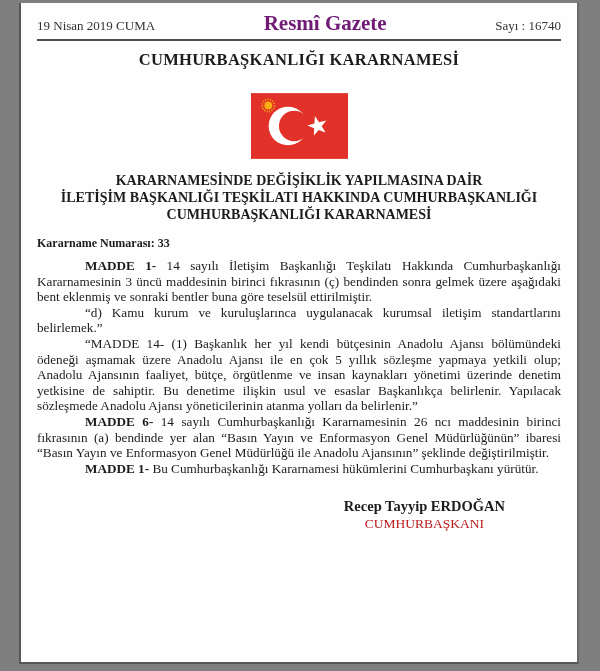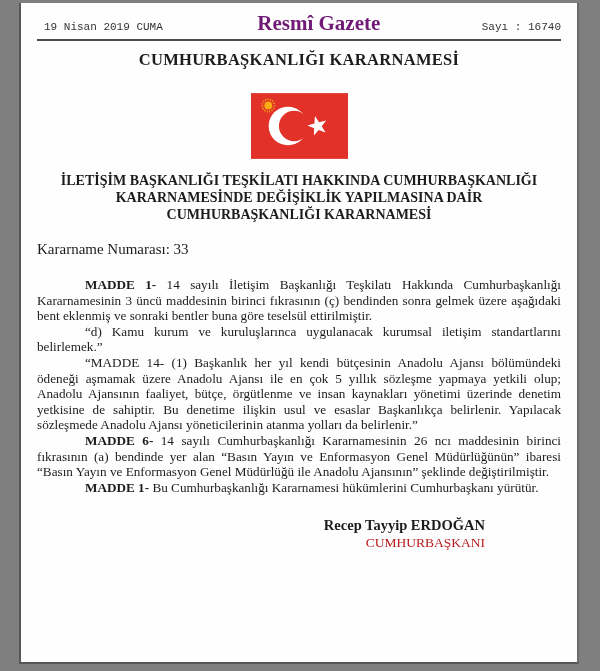--- a/index.html
+++ b/index.html
@@ -27,25 +27,24 @@
   }
   
   .masthead {
     display: flex;
     align-items: baseline;
     justify-content: space-between;
     padding-top: 8px;
   }
   .masthead .date,
   .masthead .issue {
-    font-family: Liberation Mono, monospace;
-    font-size: 11px;
+    font-family: Liberation Serif, serif;
+    font-size: 13px;
     color: #333;
     white-space: nowrap;
-    margin-left: 7px;
   }
   .masthead .gazette {
     font-size: 21px;
     font-weight: bold;
     color: #701a75;
     white-space: nowrap;
   }
   .rule {
     border: none;
     border-top: 2px solid #4d4d4d;
@@ -65,44 +64,44 @@
     line-height: 0;
   }
   .decree-title {
     text-align: center;
     font-weight: bold;
     font-size: 14px;
     line-height: 17px;
     margin-top: 13px;
   }
   .decree-number {
-    font-weight: normal;
-    font-size: 15px;
-    margin-top: 18px;
+    font-weight: bold;
+    font-size: 12px;
+    margin-top: 12px;
     line-height: 16px;
   }
   
-  .body-text { margin-top: 20px; }
+  .body-text { margin-top: 7px; }
   .para {
     margin: 0;
     font-size: 13.2px;
     line-height: 15.6px;
     text-align: justify;
     text-indent: 48px;
   }
   .para b { font-weight: bold; }
   .date-line {
     text-align: center;
     font-size: 14px;
     margin-top: 10px;
   }
   .signature {
     width: fit-content;
-    margin: 21px 76px 0 auto;
-    text-align: right;
+    margin: 21px 56px 0 auto;
+    text-align: center;
   }
   .signature .name {
     font-weight: bold;
     font-size: 14.5px;
     line-height: 19px;
   }
   .signature .role {
     font-size: 13.5px;
     color: #b91c1c;
   }
@@ -133,22 +132,22 @@
         <circle cx="45" cy="40" r="23.5" fill="#ffffff"></circle>
         <circle cx="52.5" cy="40" r="18.5" fill="#e23129"></circle>
       </g>
       <g transform="translate(81 40) rotate(-15)">
         <polygon fill="#ffffff" points="0,-12.5 2.94,-4.04 11.89,-3.86 4.76,1.54 7.35,10.11 0,5 -7.35,10.11 -4.76,1.54 -11.89,-3.86 -2.94,-4.04"></polygon>
       </g>
     </svg>
   </div>
 
   <div class="decree-title">
+    <div>KARARNAMESİNDE DEĞİŞİKLİK YAPILMASINA DAİR</div>
     <div>İLETİŞİM BAŞKANLIĞI TEŞKİLATI HAKKINDA CUMHURBAŞKANLIĞI</div>
-    <div>KARARNAMESİNDE DEĞİŞİKLİK YAPILMASINA DAİR</div>
     <div>CUMHURBAŞKANLIĞI KARARNAMESİ</div>
   </div>
 
   <div class="decree-number">Kararname Numarası: 33</div>
 
   <div class="body-text">
     <p class="para"><b>MADDE 1-</b><span> 14 sayılı İletişim Başkanlığı Teşkilatı Hakkında Cumhurbaşkanlığı Kararnamesinin 3 üncü maddesinin birinci fıkrasının (ç) bendinden sonra gelmek üzere aşağıdaki bent eklenmiş ve sonraki bentler buna göre teselsül ettirilmiştir.</span></p>
     <p class="para"><b></b><span>“d) Kamu kurum ve kuruluşlarınca uygulanacak kurumsal iletişim standartlarını belirlemek.”</span></p>
     <p class="para"><b></b><span>“MADDE 14- (1) Başkanlık her yıl kendi bütçesinin Anadolu Ajansı bölümündeki ödeneği aşmamak üzere Anadolu Ajansı ile en çok 5 yıllık sözleşme yapmaya yetkili olup; Anadolu Ajansının faaliyet, bütçe, örgütlenme ve insan kaynakları yönetimi üzerinde denetim yetkisine de sahiptir. Bu denetime ilişkin usul ve esaslar Başkanlıkça belirlenir. Yapılacak sözleşmede Anadolu Ajansı yöneticilerinin atanma yolları da belirlenir.”</span></p>
     <p class="para"><b>MADDE 6-</b><span> 14 sayılı Cumhurbaşkanlığı Kararnamesinin 26 ncı maddesinin birinci fıkrasının (a) bendinde yer alan “Basın Yayın ve Enformasyon Genel Müdürlüğünün” ibaresi “Basın Yayın ve Enformasyon Genel Müdürlüğü ile Anadolu Ajansının” şeklinde değiştirilmiştir.</span></p>

